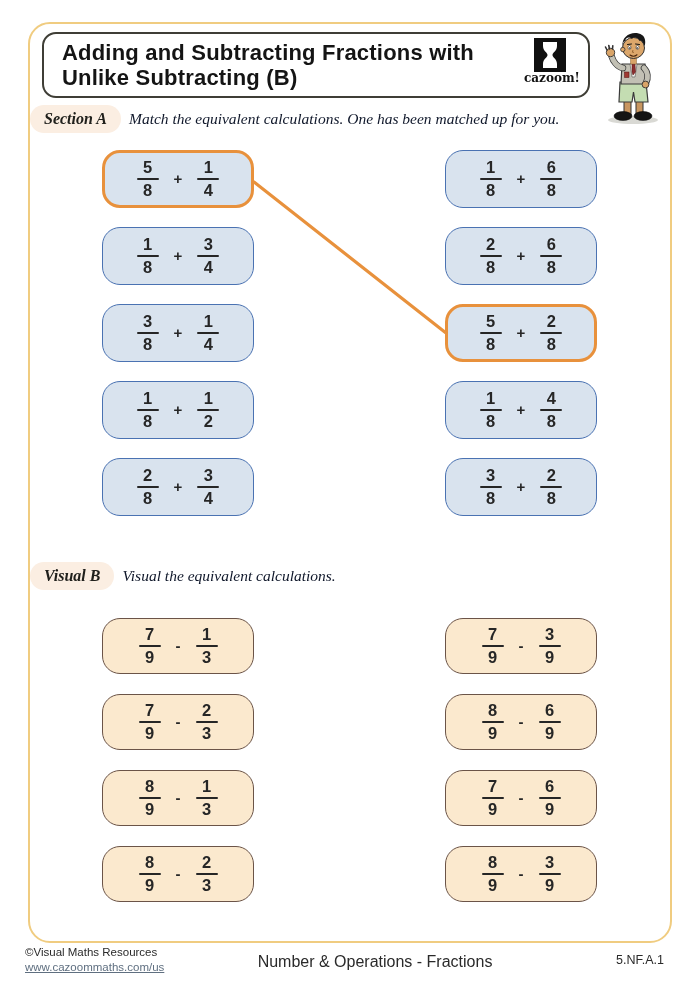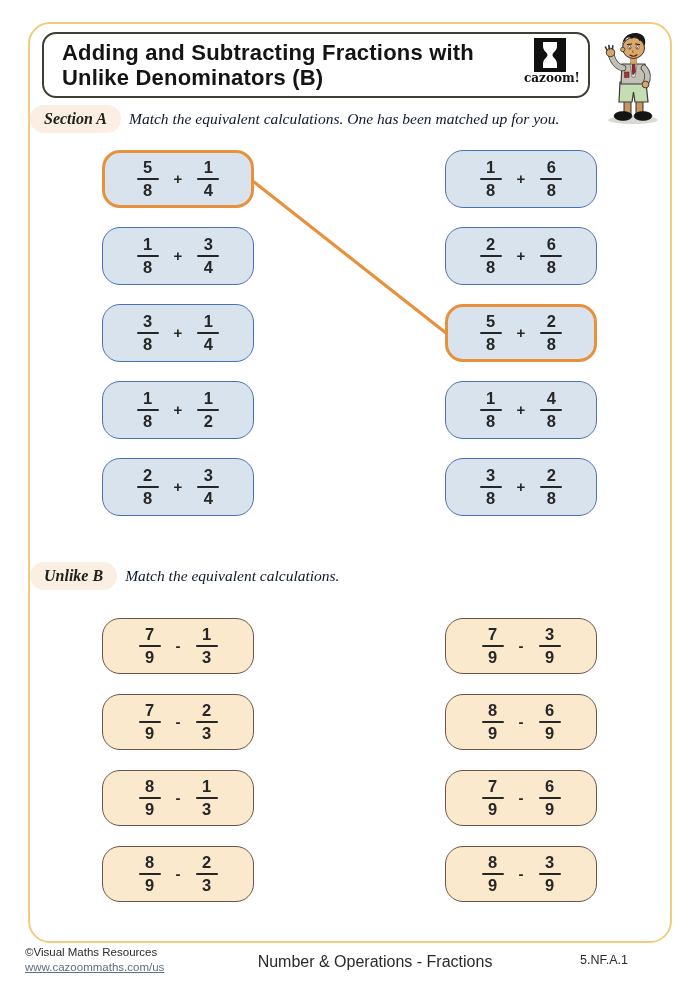--- a/index.html
+++ b/index.html
@@ -38,33 +38,33 @@
         font-size:16.5px;line-height:1.02;color:#262626;}
   .bar{width:22px;height:2.2px;background:#262626;margin:2px 0;border-radius:1px;}
   .op{font-weight:bold;font-size:15px;color:#262626;padding-bottom:2px;}
   .match-layer{position:absolute;left:0;top:0;width:700px;height:990px;pointer-events:none;}
   
   .f-copy{position:absolute;left:25px;top:946px;font-size:11.5px;color:#2a2a2a;}
   .f-url{position:absolute;left:25px;top:961px;font-size:11.5px;color:#5F6F80;
         text-decoration:underline;text-align:right;}
   .f-center{position:absolute;left:240px;top:953px;width:270px;text-align:center;
         font-size:16px;color:#2a2a2a;}
-  .f-std{position:absolute;left:580px;top:953px;font-size:12.5px;color:#2a2a2a;}
+  .f-std{position:absolute;left:616px;top:953px;font-size:12.5px;color:#2a2a2a;}
 </style>
 </head>
 <body>
 
 <div class="page">
 
   <div class="outer-frame"></div>
 
   <div class="title-box">
     <div class="title-text">
       <div>Adding and Subtracting Fractions with</div>
-      <div>Unlike Denominators (B)</div>
+      <div>Unlike Subtracting (B)</div>
     </div>
     <div class="logo">
       <svg class="logo-mark" viewBox="0 0 32 34">
         <rect x="0" y="0" width="32" height="34" fill="#101010"></rect>
         <path d="M9,4 L23,4 L23,8 C23,13 18.5,14.5 18.5,17 C18.5,19.5 23,21 23,26 L23,30 L9,30 L9,26 C9,21 13.5,19.5 13.5,17 C13.5,14.5 9,13 9,8 Z" fill="#ffffff"></path>
       </svg>
       <span class="logo-text">cazoom!</span>
     </div>
   </div>
 
@@ -237,22 +237,22 @@
       <span class="den">8</span>
     </span>
   </div>
     </div>
 
   <svg class="match-layer" viewBox="0 0 700 990">
     <line x1="254" y1="182" x2="446" y2="333" stroke="#E8913C" stroke-width="3.2" stroke-linecap="round"></line>
   </svg>
 
   <div class="section-header" id="sec-b-header" style="left:30px;top:562px;">
-    <span class="pill">Unlike B</span>
-    <span class="instruction">Match the equivalent calculations.</span>
+    <span class="pill">Visual B</span>
+    <span class="instruction">Visual the equivalent calculations.</span>
   </div>
 
   <div class="col" id="col-b-left">
       <div class="card peach">
     <span class="frac">
       <span class="num">7</span>
       <span class="bar"></span>
       <span class="den">9</span>
     </span>
     <span class="op">-</span>

